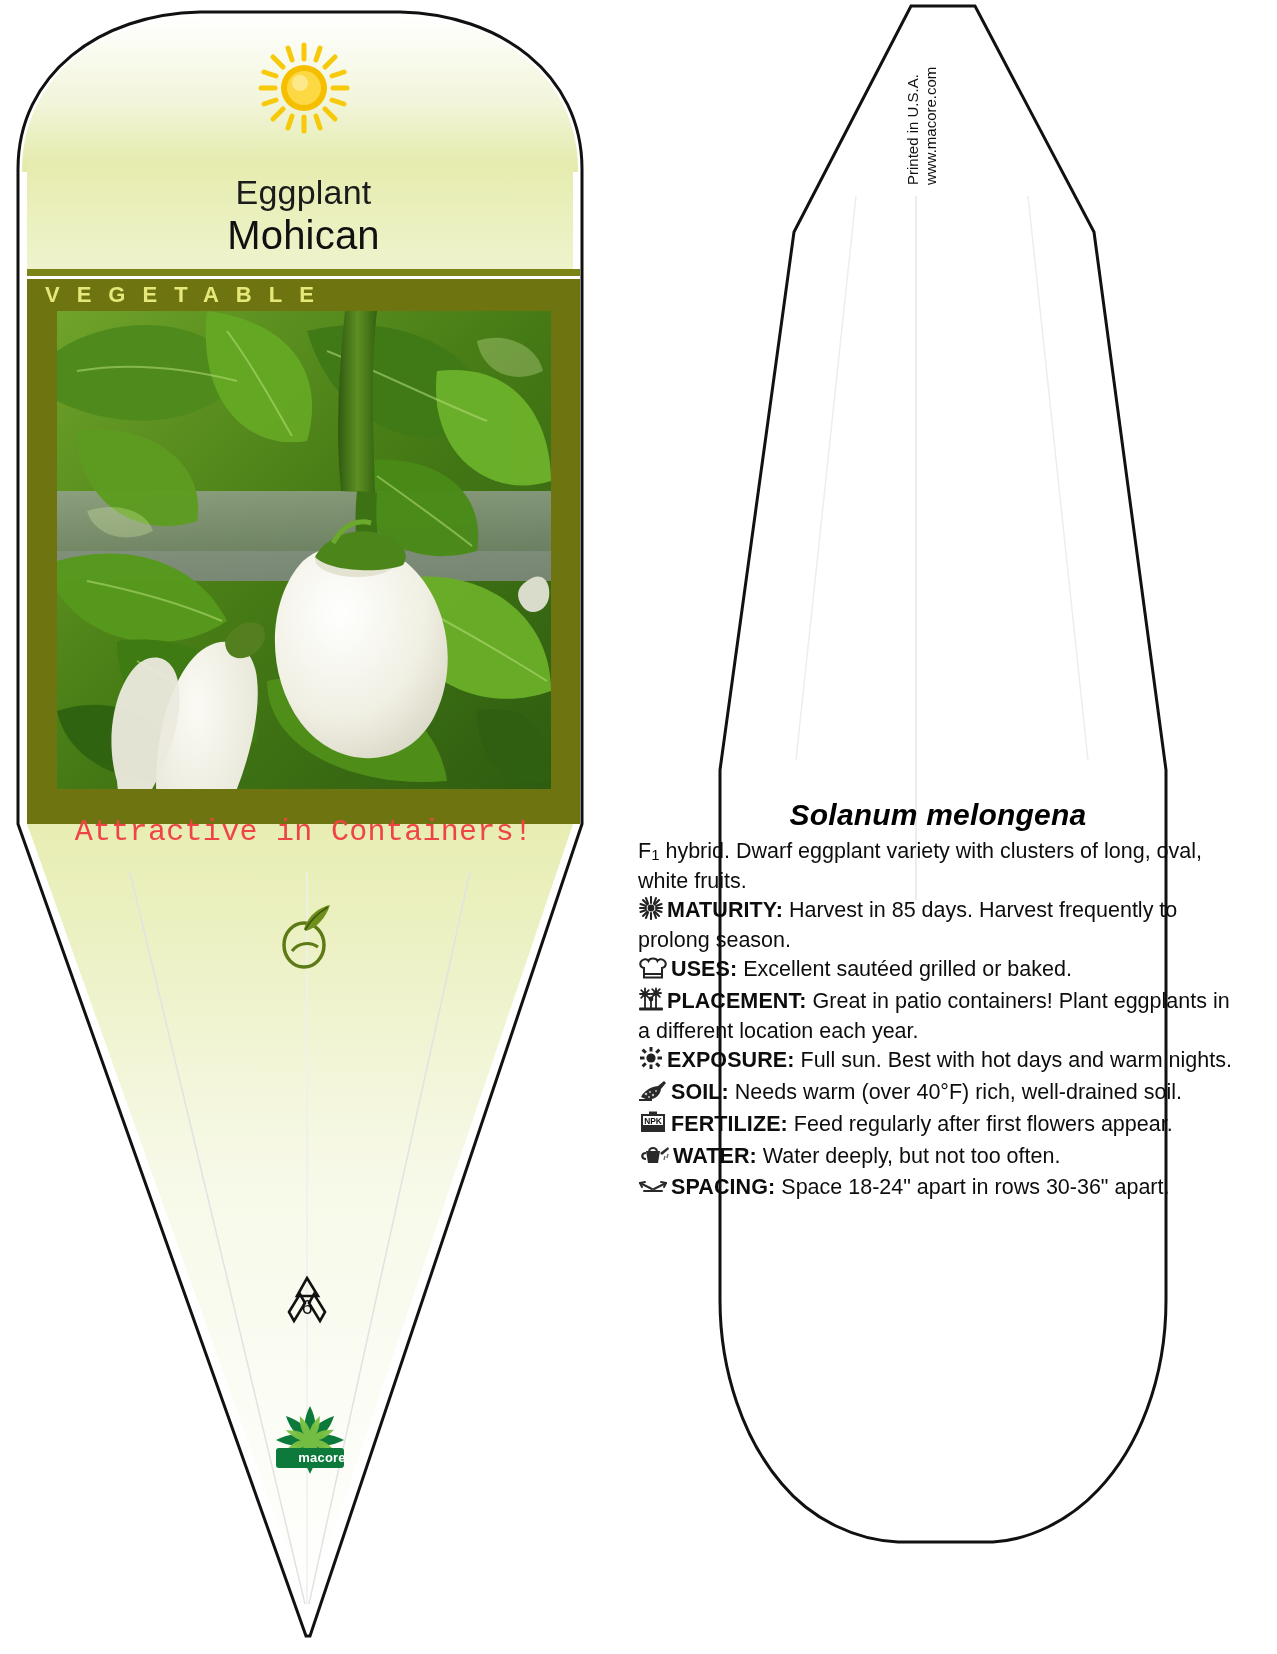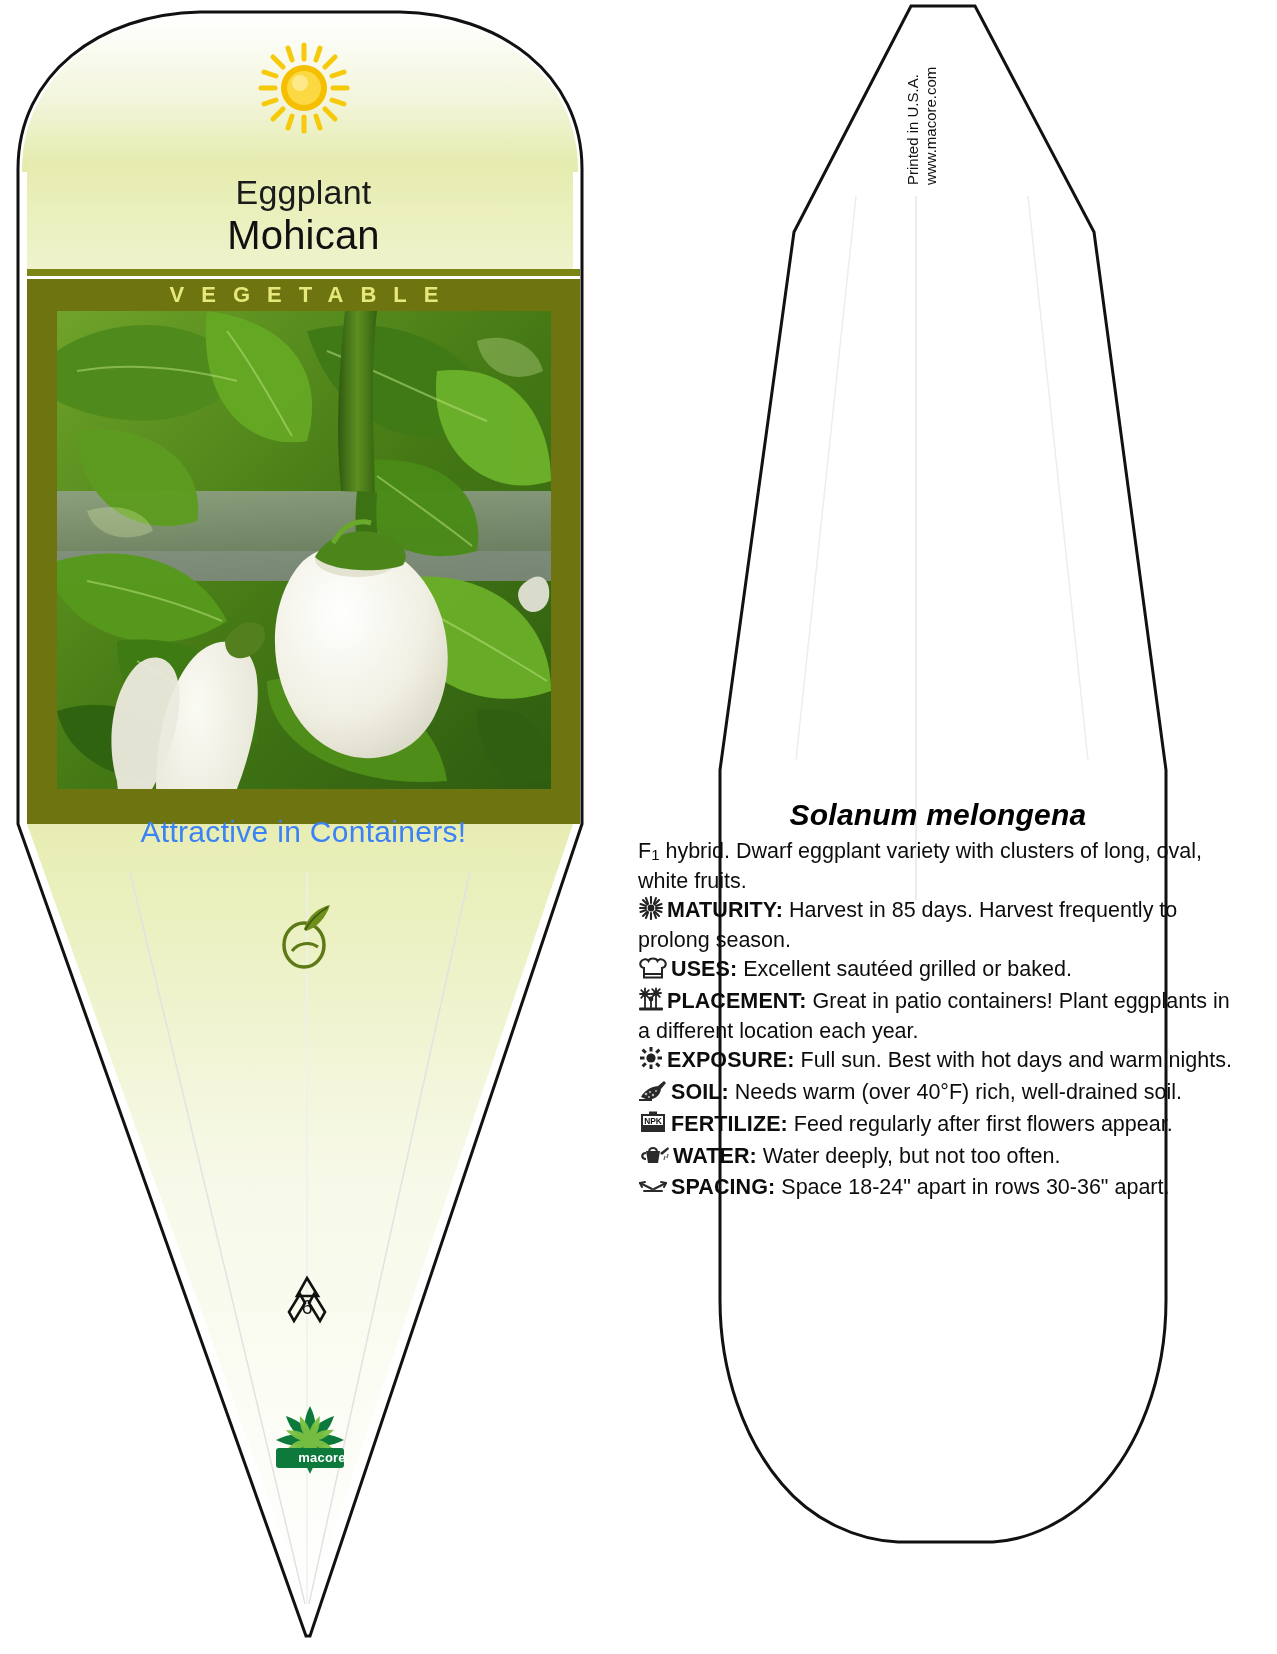--- a/index.html
+++ b/index.html
@@ -78,21 +78,20 @@
     position: absolute;
     left: 17px;
     top: 275px;
     width: 553px;
     height: 32px;
     background: #6e7510;
     color: #e7e87a;
     font-size: 22px;
     font-weight: bold;
     letter-spacing: 17px;
-    text-align: center;
     padding-left: 18px;
     line-height: 32px;
   }
 
   
   .photo-frame {
     position: absolute;
     left: 17px;
     top: 280px;
     width: 553px;
@@ -114,23 +113,24 @@
   .tagline-band {
     position: absolute;
     left: 17px;
     top: 798px;
     width: 553px;
     height: 72px;
     text-align: center;
   }
   .tagline {
     font-size: 30px;
-    color: #3b82f6;
+    color: #ef4444;
     line-height: 60px;
     letter-spacing: 0.3px;
+    font-family: Liberation Mono, monospace;
   }
 
   
   .seed-logo {
     position: absolute;
     left: 262px;
     top: 895px;
     width: 64px;
     height: 72px;
   }

